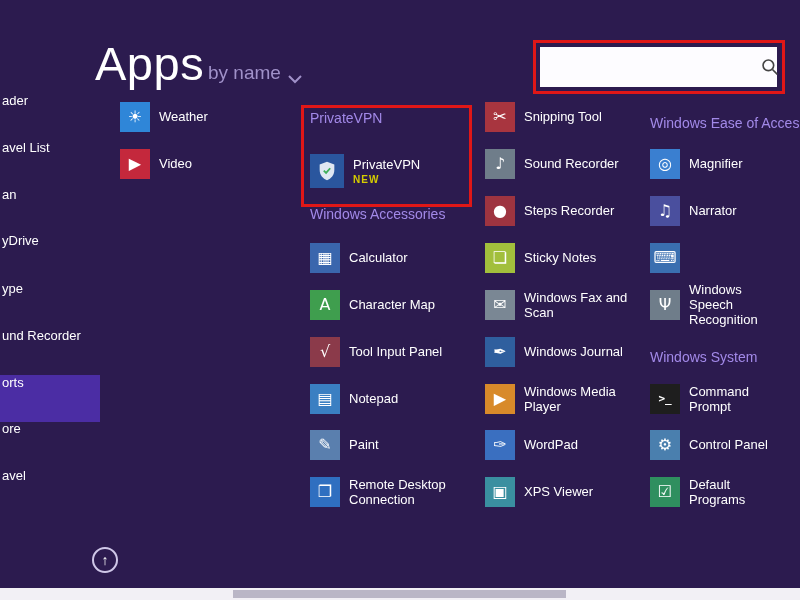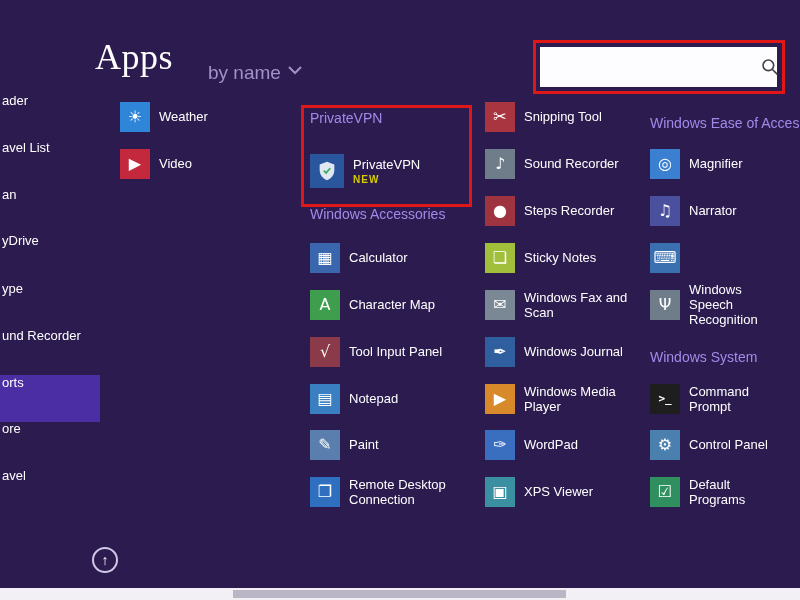--- a/index.html
+++ b/index.html
@@ -1,22 +1,22 @@
 <!DOCTYPE html>
 <html style="--background: #2c1b4f; --section-header: #a289e8; --byname: #a091c9; --highlight: #4b2da4; --annotation: #e01717; --badge-new: #d6cc00; --search-bg: #fdfcff; --scrollbar-track: #f2f0f5; --scrollbar-thumb: #bab6c6;"><head>
 <meta charset="utf-8">
 <style>
   html,body{margin:0;padding:0;}
   body{
     width:800px;height:600px;position:relative;overflow:hidden;
     background:var(--background);
     font-family:"Liberation Sans",sans-serif;color:#fff;
   }
-  .page-title{position:absolute;left:95px;top:36px;font-size:36px;font-weight:300;letter-spacing:0.5px;color:#fff;font-family:Liberation Serif, serif;}
-  .sort-control{position:absolute;left:208px;top:62px;font-size:19px;color:var(--byname);display:flex;align-items:flex-start;gap:7px;cursor:pointer;}
+  .page-title{position:absolute;left:95px;top:36px;font-size:47px;font-weight:300;letter-spacing:0.5px;color:#fff;}
+  .sort-control{position:absolute;left:208px;top:62px;font-size:19px;color:var(--byname);display:flex;align-items:flex-end;gap:7px;cursor:pointer;}
   .sort-control svg{margin-top:4px;}
   .search-box{position:absolute;left:540px;top:47px;width:237px;height:40px;background:var(--search-bg);display:flex;align-items:center;padding:0 8px;box-sizing:border-box;}
   .search-box input{flex:1;border:none;outline:none;background:transparent;font-size:16px;color:#222;font-family:"Liberation Sans",sans-serif;}
   .search-btn{border:none;background:transparent;padding:2px;cursor:pointer;display:flex;}
   .annotation{position:absolute;border:3px solid var(--annotation);box-sizing:border-box;pointer-events:none;z-index:50;}
   .ann-search{left:533px;top:40px;width:252px;height:54px;}
   .ann-pvpn{left:301px;top:105px;width:171px;height:102px;}
   .left-item{position:absolute;left:0;width:100px;height:47px;display:flex;align-items:flex-start;cursor:pointer;}
   .left-item .lbl{font-size:13px;padding-left:2px;white-space:nowrap;}
   .left-item.highlighted{background:var(--highlight);}

